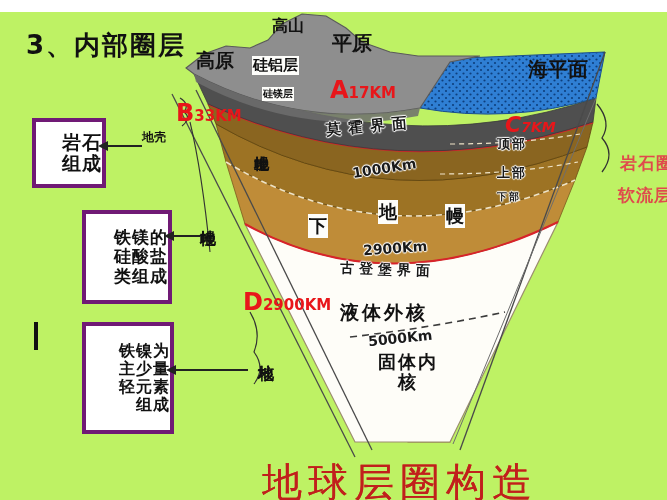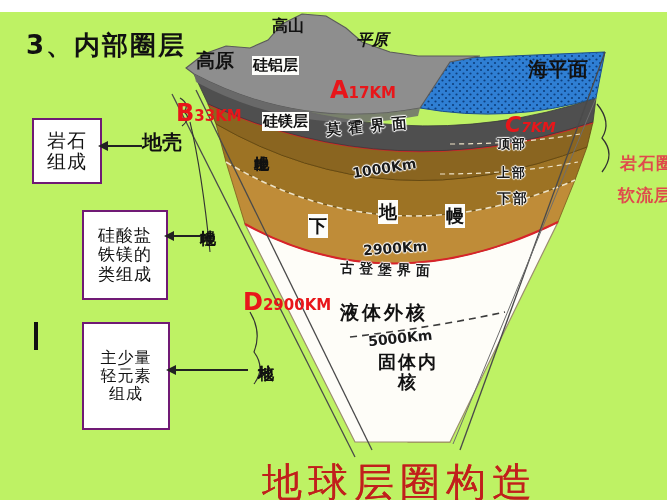--- a/index.html
+++ b/index.html
@@ -4,22 +4,22 @@
 <style>
   html,body{margin:0;padding:0;background:#ffffff;}
   body{width:667px;height:500px;overflow:hidden;position:relative;
        font-family:"DejaVu Sans","Liberation Sans",sans-serif;}
   #stage{position:absolute;left:0;top:0;width:667px;height:500px;background:#bef264;margin-top:12px;}
   svg{display:block;}
   .abs{position:absolute;}
 
   
   .cn{font-family:"DejaVu Sans","Liberation Sans",sans-serif;color:#111;font-weight:700;}
-  .boxed{background:#fff;border:2px solid #701a75;text-align:center;line-height:1.12;
-         font-weight:400;color:#111;letter-spacing:1px;}
+  .boxed{background:#fff;border:4px solid #701a75;text-align:center;line-height:1.12;
+         font-weight:700;color:#111;letter-spacing:1px;align-items:flex-end;}
   .whitechip{background:#fdfdfa;color:#111;font-weight:700;padding:0 1px;}
   .redlab{color:#e8161a;font-weight:700;font-family:"DejaVu Sans","Liberation Sans",sans-serif;}
   .vert{writing-mode:vertical-rl;text-orientation:upright;}
   .pinkish{color:#e04a4c;font-weight:700;}
   .outlineTxt{color:#1a1a1a;font-weight:700;
     text-shadow:0 0 2px #fff,1px 0 1px #fff,-1px 0 1px #fff,0 1px 1px #fff,0 -1px 1px #fff;}
   .title-main{font-weight:700;color:#111;}
   .bottom-title{font-weight:400;letter-spacing:6px;
     background:linear-gradient(180deg,#c9201d 0%,#d43a22 45%,#a81410 100%);
     -webkit-background-clip:text;background-clip:text;color:#c0201c;}
@@ -88,25 +88,25 @@
     <path d="M 447 92 Q 462 110 452 126 Q 466 142 452 160" fill="none" stroke="#333" stroke-width="1.3"></path>
 
     <path d="M 300 132 Q 370 132 430 122" fill="none" stroke="#efe4c7" stroke-width="1.2" stroke-dasharray="5 4"></path>
     <path d="M 290 162 Q 365 162 428 150" fill="none" stroke="#efe4c7" stroke-width="1.2" stroke-dasharray="5 4"></path>
   </svg>
 
   <div class="abs title-main" style="left:26px;top:16px;font-size:26px;letter-spacing:2px;">3、内部圈层</div>
 
   <div class="abs cn" style="left:196px;top:36px;font-size:19px;">高原</div>
   <div class="abs cn" style="left:272px;top:4px;font-size:16px;">高山</div>
-  <div class="abs cn" style="left:356px;top:18px;font-size:16px;font-style:italic;">平原</div>
+  <div class="abs cn" style="left:332px;top:18px;font-size:20px;">平原</div>
   <div class="abs cn" style="left:528px;top:44px;font-size:20px;">海平面</div>
 
   <div class="abs whitechip" style="left:252px;top:44px;font-size:15px;">硅铝层</div>
-  <div class="abs whitechip" style="left:262px;top:100px;font-size:15px;">硅镁层</div>
+  <div class="abs whitechip" style="left:262px;top:75px;font-size:10px;">硅镁层</div>
 
   <div class="abs" style="left:330px;top:64px;">
     <span class="redlab" style="font-size:24px;">A</span><span class="redlab" style="font-size:15px;">17KM</span>
   </div>
 
   <div class="abs" style="left:176px;top:87px;">
     <span class="redlab" style="font-size:24px;">B</span><span class="redlab" style="font-size:15px;">33KM</span>
   </div>
 
   <div class="abs" style="left:505px;top:100px;font-style:italic;">
@@ -128,54 +128,55 @@
   <div class="abs outlineTxt" style="left:368px;top:318px;font-size:14px;transform:rotate(-6deg);">5000Km</div>
 
   <div class="abs whitechip vert" style="left:252px;top:132px;font-size:15px;line-height:1.05;">上地幔</div>
 
   <div class="abs whitechip" style="left:308px;top:202px;font-size:18px;">下</div>
   <div class="abs whitechip" style="left:378px;top:188px;font-size:18px;">地</div>
   <div class="abs whitechip" style="left:445px;top:192px;font-size:18px;">幔</div>
 
   <div class="abs outlineTxt" style="left:497px;top:123px;font-size:13px;letter-spacing:2px;">顶部</div>
   <div class="abs outlineTxt" style="left:497px;top:152px;font-size:13px;letter-spacing:2px;">上部</div>
-  <div class="abs outlineTxt" style="left:497px;top:178px;font-size:14px;letter-spacing:2px;">下部</div>
+  <div class="abs outlineTxt" style="left:497px;top:178px;font-size:10px;letter-spacing:2px;">下部</div>
 
   <div class="abs cn" style="left:378px;top:340px;font-size:18px;letter-spacing:2px;line-height:1.1;width:60px;text-align:center;">固体内核</div>
 
   <div class="abs cn" style="left:340px;top:288px;font-size:19px;letter-spacing:3px;">液体外核</div>
 
   <div class="abs pinkish" style="left:620px;top:140px;font-size:17px;letter-spacing:1px;white-space:nowrap;">岩石圈</div>
   <div class="abs pinkish" style="left:618px;top:172px;font-size:17px;letter-spacing:1px;white-space:nowrap;">软流层</div>
 
   <div class="abs boxed" style="left:32px;top:106px;width:66px;height:62px;font-size:19px;
        display:flex;flex-direction:column;justify-content:center;">
     <div>岩石</div>
     <div>组成</div>
   </div>
   <svg class="abs" style="left:98px;top:124px;" width="44" height="20">
     <line x1="44" y1="10" x2="8" y2="10" stroke="#222" stroke-width="2"></line>
     <polygon points="0,10 10,5 10,15" fill="#222"></polygon>
   </svg>
-  <div class="abs cn" style="left:142px;top:117px;font-size:20px;">地壳</div>
+  <div class="abs cn" style="left:142px;top:117px;font-size:12px;">地壳</div>
 
   <div class="abs boxed" style="left:82px;top:198px;width:82px;height:86px;font-size:17px;
        display:flex;flex-direction:column;justify-content:center;">
+    <div>铁镁的</div>
     <div>硅酸盐</div>
-    <div>铁镁的</div>
     <div>类组成</div>
   </div>
   <svg class="abs" style="left:164px;top:214px;" width="36" height="20">
     <line x1="36" y1="10" x2="8" y2="10" stroke="#222" stroke-width="2"></line>
     <polygon points="0,10 10,5 10,15" fill="#222"></polygon>
   </svg>
   <div class="abs cn vert" style="left:200px;top:205px;font-size:16px;line-height:1.0;">地幔</div>
 
   <div class="abs boxed" style="left:82px;top:310px;width:84px;height:104px;font-size:16px;
        display:flex;flex-direction:column;justify-content:center;">
+    <div>铁镍为</div>
     <div>主少量</div>
     <div>轻元素</div>
     <div>组成</div>
   </div>
   <svg class="abs" style="left:166px;top:348px;" width="82" height="20">
     <line x1="82" y1="10" x2="8" y2="10" stroke="#222" stroke-width="2"></line>
     <polygon points="0,10 10,5 10,15" fill="#222"></polygon>
   </svg>
   <div class="abs cn vert" style="left:258px;top:340px;font-size:16px;line-height:1.0;">地核</div>
 

